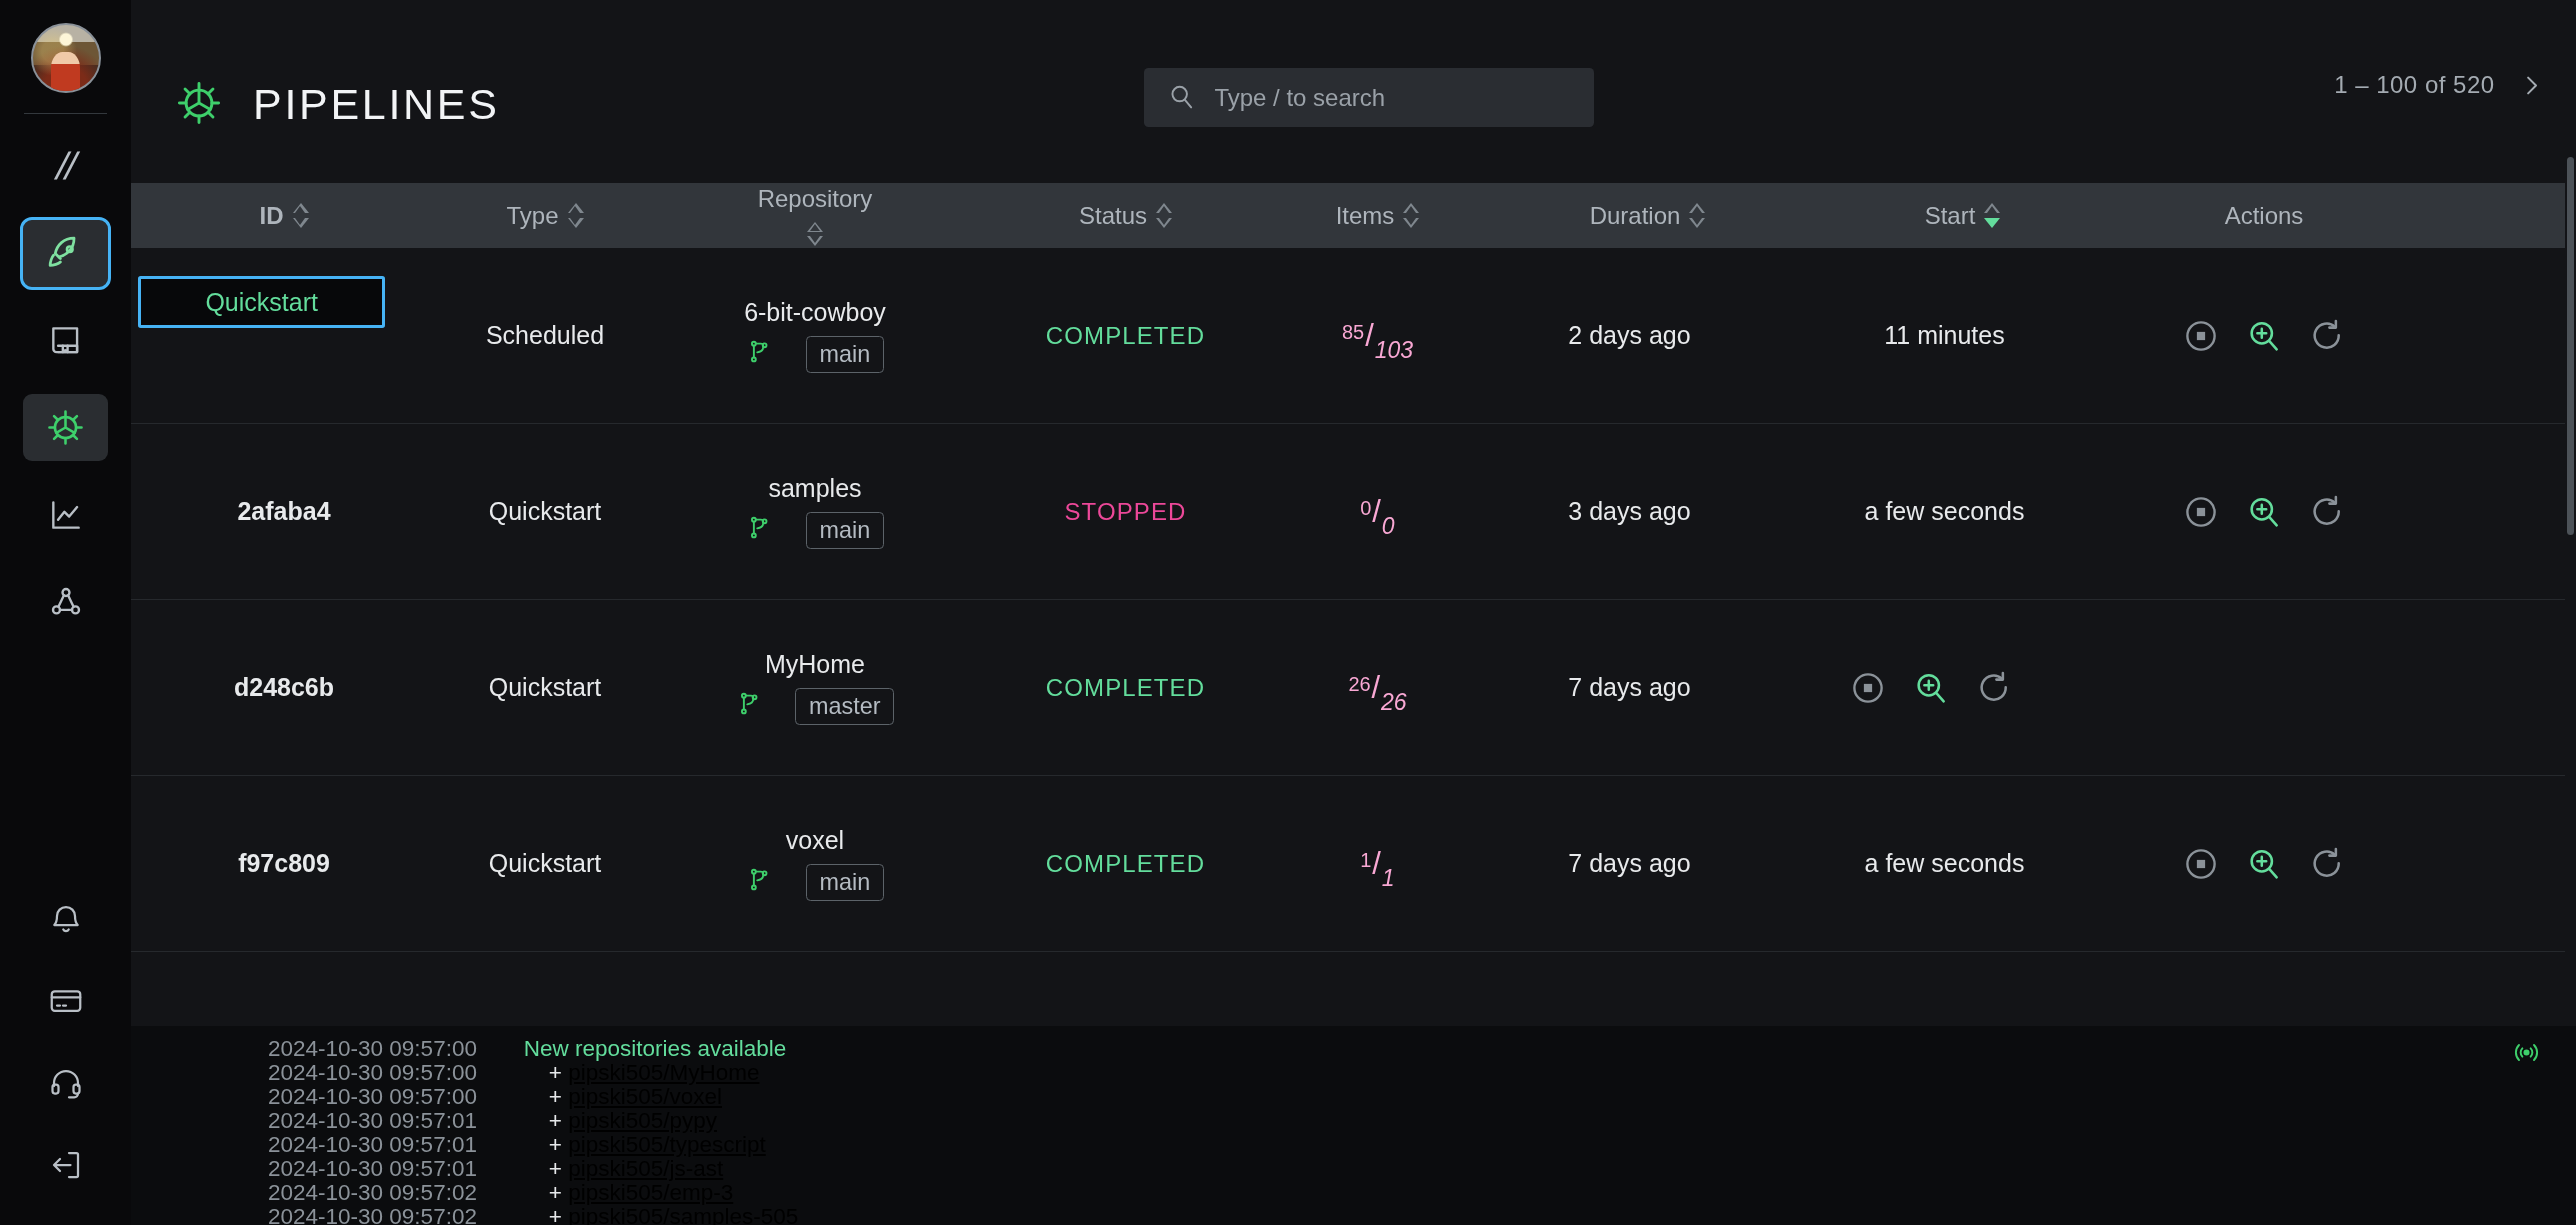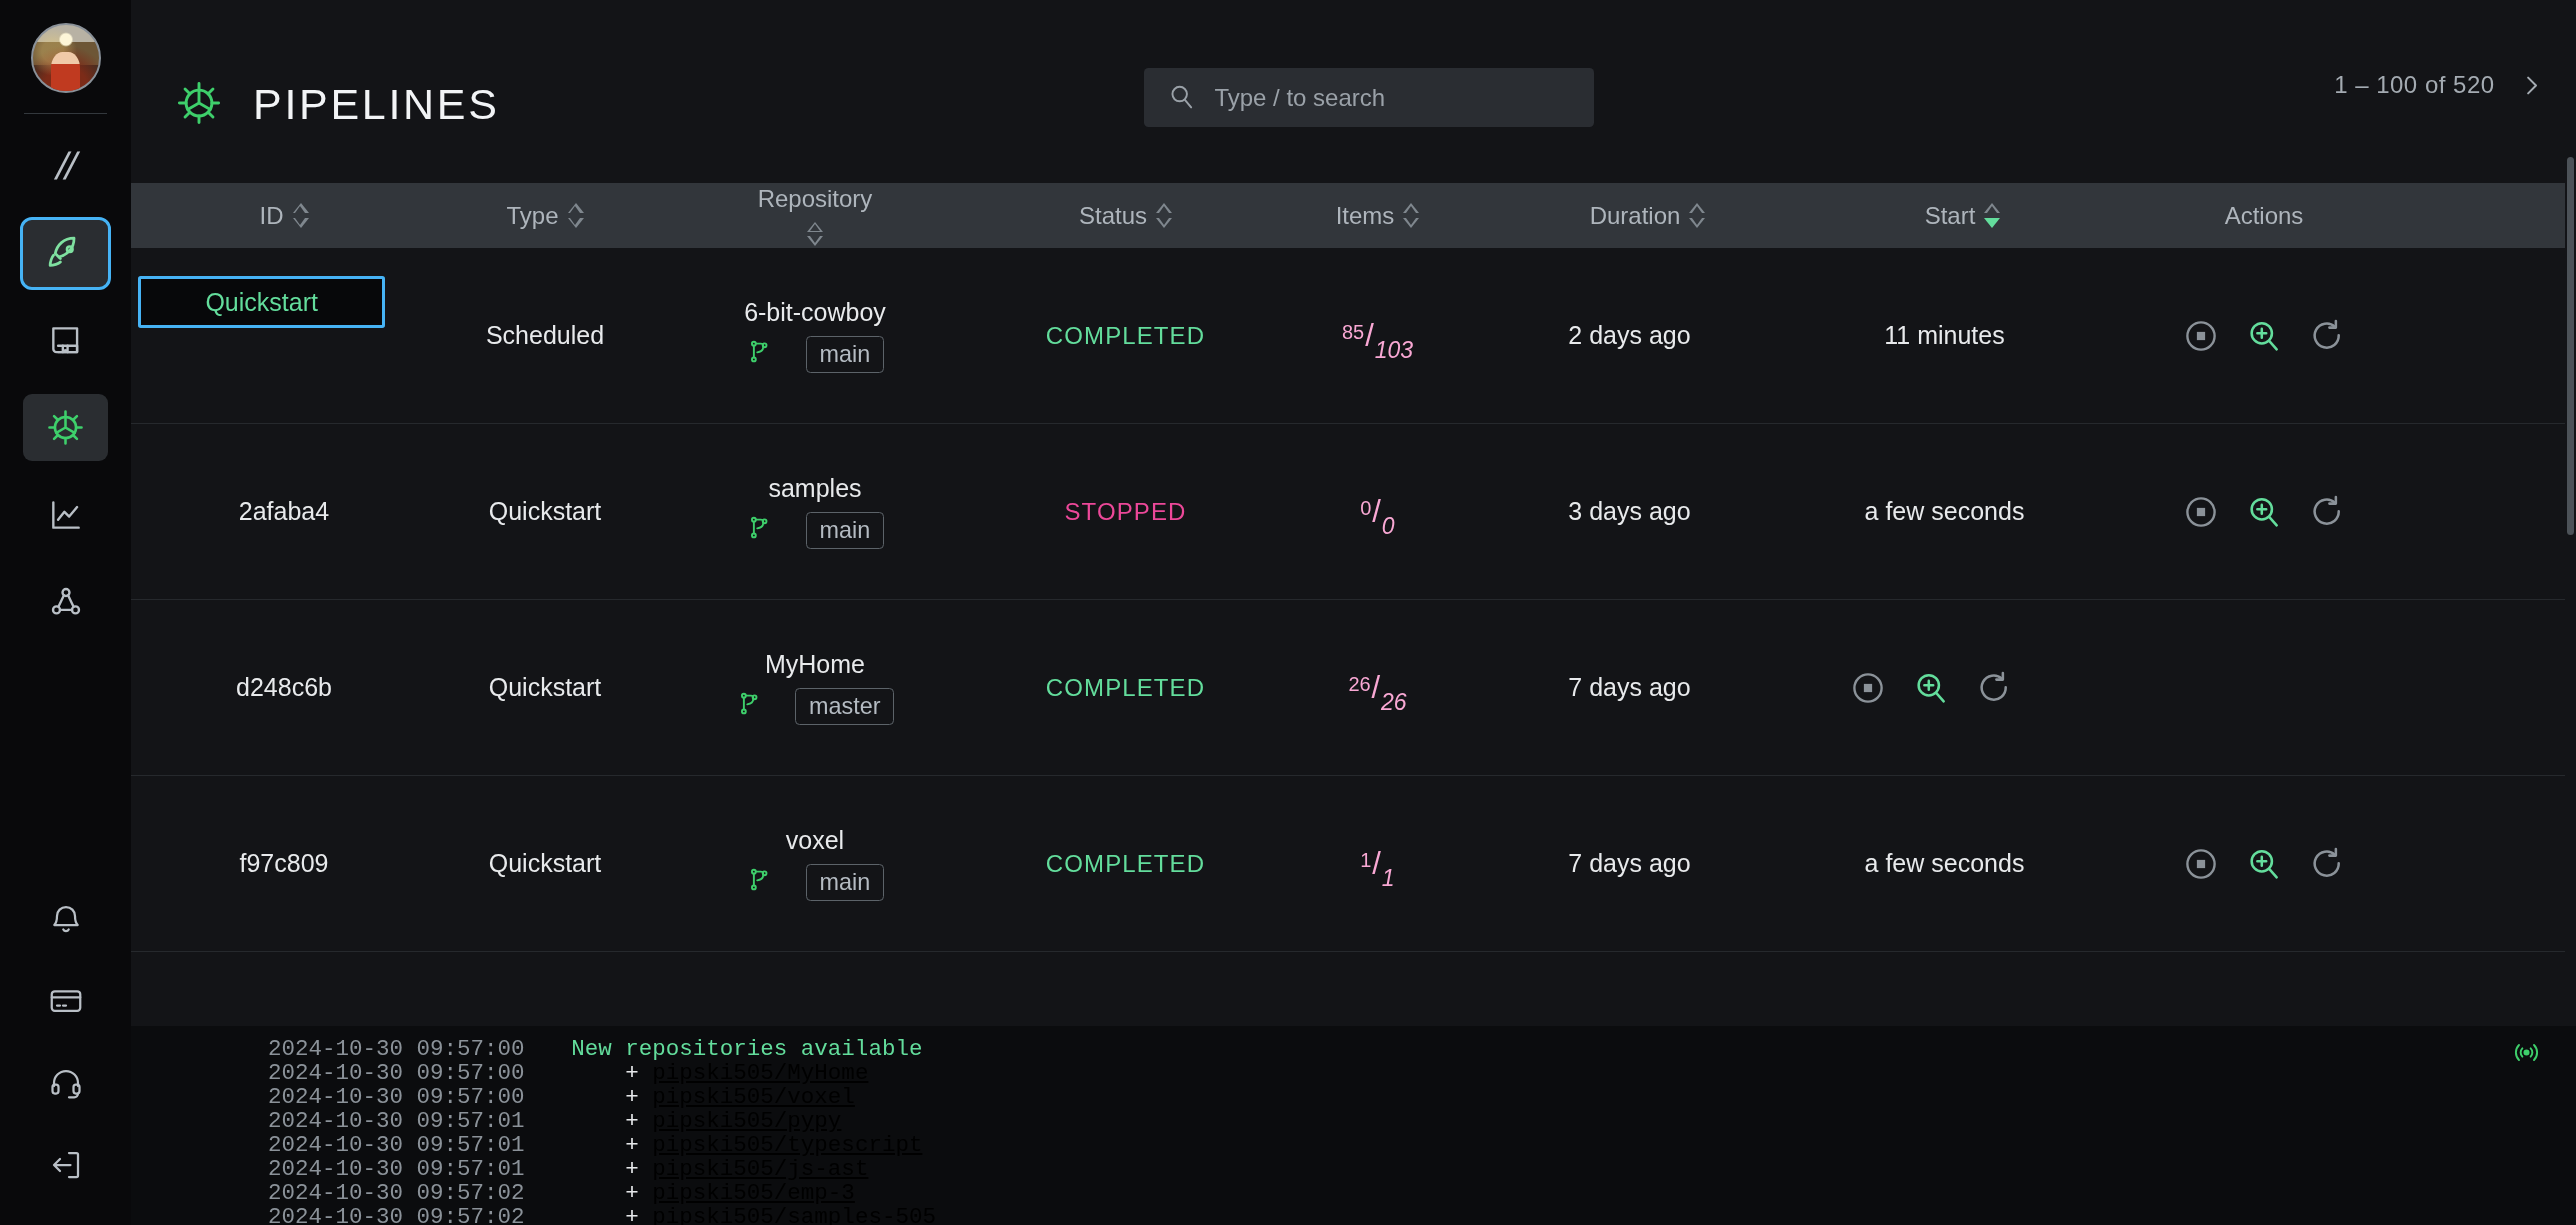--- a/index.html
+++ b/index.html
@@ -115,21 +115,21 @@
   .tri-down.active::before { border-top-color: #63dd9c; }
   .tri-down.active::after { display: none; }
 
   .rows { flex: 0 0 auto; }
   .row {
     height: 176px; display: flex; align-items: center;
     border-bottom: 0.9px solid #26292d; background: #131417; position: relative;
   }
   .cell { display: flex; align-items: center; justify-content: center;
           height: 100%; font-size: 25px; color: #e8eaec; }
-  .c-id    { width: 306px; }
+  .c-id    { width: 306px; font-weight: bold; }
   .c-type  { width: 216px; }
   .c-repo  { width: 324px; flex-direction: column; gap: 9px; }
   .c-status{ width: 297px; }
   .c-items { width: 207px; }
   .c-start { width: 297px; }
   .c-dur   { width: 333px; }
   .c-act   { width: 306px; }
 
   .repo-name { font-size: 25px; color: #e8eaec; }
   .repo-branch { display: flex; align-items: center; gap: 12.6px; }
@@ -156,21 +156,21 @@
   .focus-chip span { font-size: 25px; color: #63dd9c; }
 
   
   .console {
     position: absolute; left: 0; right: 0; bottom: 0;
     height: 200px; background: #0b0c0e; padding: 10.8px 0 0 0;
     overflow: hidden;
   }
   .log-line {
     display: flex; align-items: center;
-    font-family: Liberation Mono, monospace; font-size: 22.5px;
+    font-family: Liberation Sans, sans-serif; font-size: 22.5px;
     height: 24px; line-height: 24px; padding-left: 137px; white-space: pre;
   }
   .log-ts   { color: #8b9299; }
   .log-src  { color: #8b9299; padding-left: 23.4px; }
   .log-msg  { padding-left: 23.4px; color: #e6e8ea; }
   .log-msg.green { color: #63dd9c; }
   .log-link { text-decoration: underline; }
   .live-indicator { position: absolute; right: 34px; top: 10.8px; }
 
   

